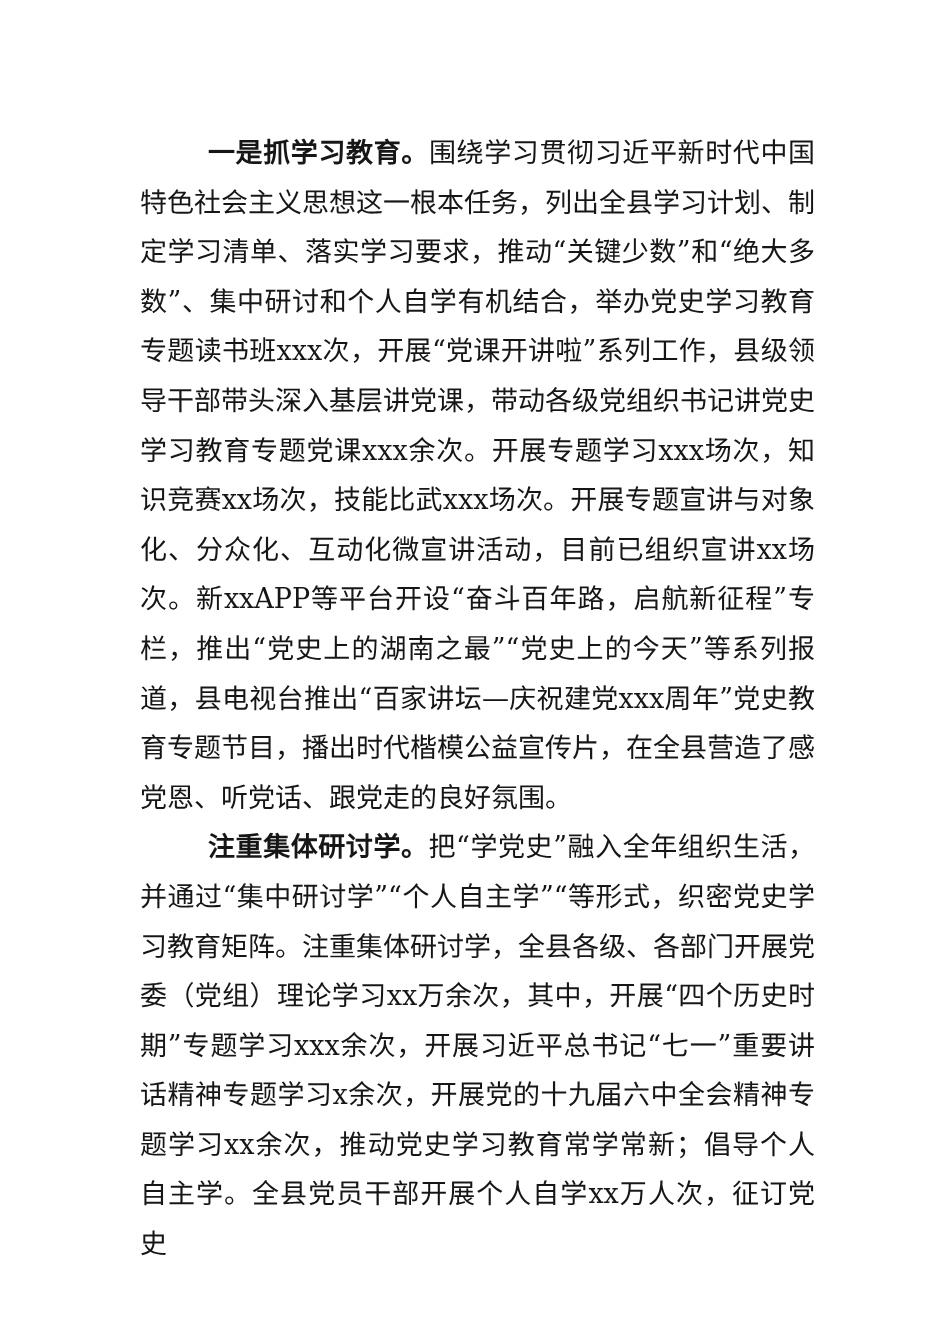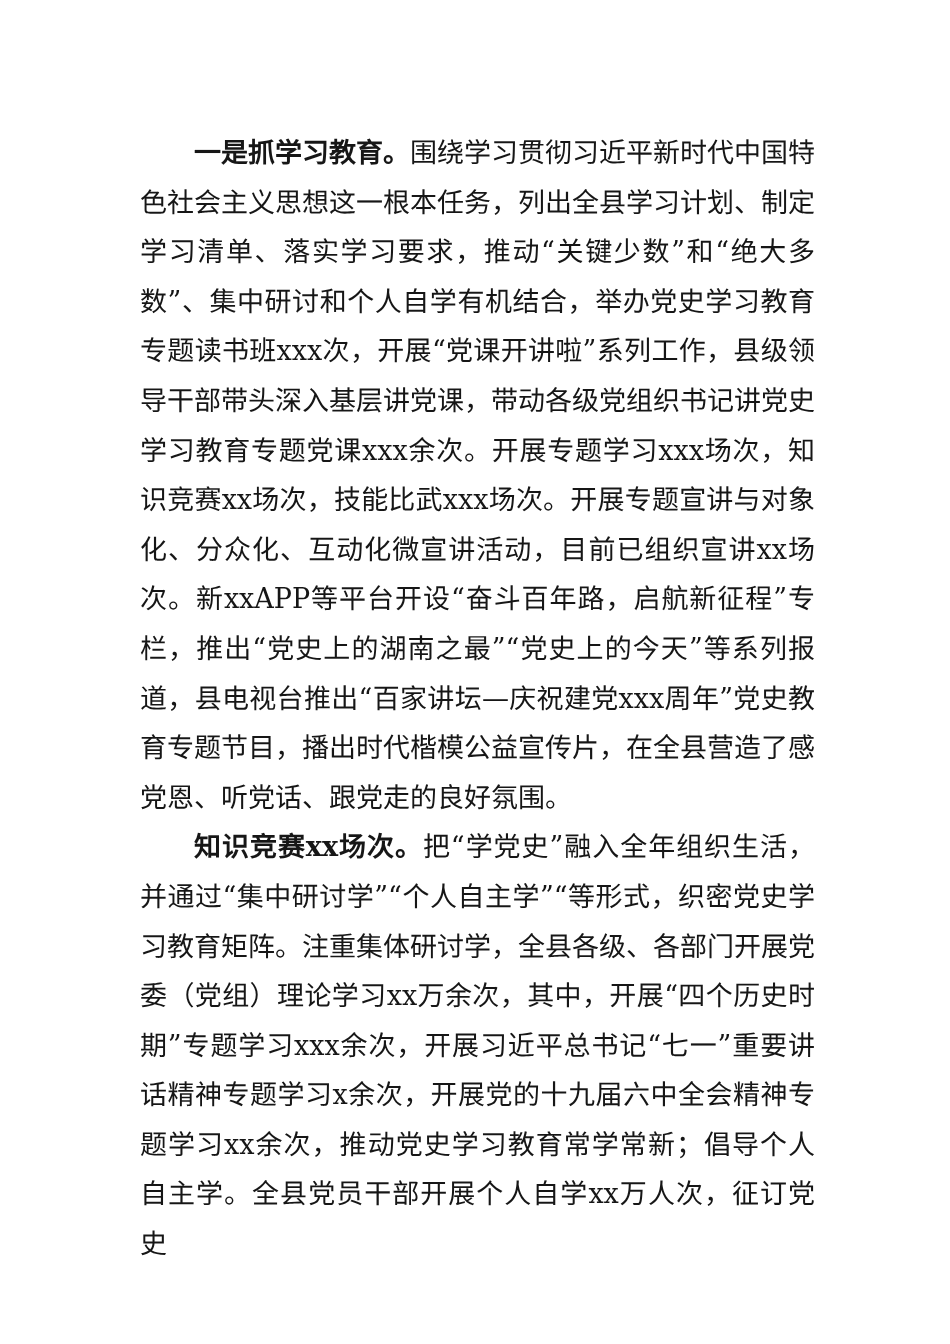--- a/index.html
+++ b/index.html
@@ -25,21 +25,22 @@
     font-size: 27px;
     line-height: 49.6px;
     color: #161616;
     text-align: justify;
     text-justify: inter-ideograph;
     text-indent: 2em;
     word-break: break-all;
   }
   .lead {
     font-weight: bold;
+    margin-left: 14px;
   }
 </style>
 </head>
 <body>
 
 <div class="page">
   <p class="para"><strong class="lead">一是抓学习教育。</strong><span>围绕学习贯彻习近平新时代中国特色社会主义思想这一根本任务，列出全县学习计划、制定学习清单、落实学习要求，推动“关键少数”和“绝大多数”、集中研讨和个人自学有机结合，举办党史学习教育专题读书班xxx次，开展“党课开讲啦”系列工作，县级领导干部带头深入基层讲党课，带动各级党组织书记讲党史学习教育专题党课xxx余次。开展专题学习xxx场次，知识竞赛xx场次，技能比武xxx场次。开展专题宣讲与对象化、分众化、互动化微宣讲活动，目前已组织宣讲xx场次。新xxAPP等平台开设“奋斗百年路，启航新征程”专栏，推出“党史上的湖南之最”“党史上的今天”等系列报道，县电视台推出“百家讲坛—庆祝建党xxx周年”党史教育专题节目，播出时代楷模公益宣传片，在全县营造了感党恩、听党话、跟党走的良好氛围。</span></p>
-  <p class="para"><strong class="lead">知识竞赛xx场次。</strong><span>把“学党史”融入全年组织生活，并通过“集中研讨学”“个人自主学”“等形式，织密党史学习教育矩阵。注重集体研讨学，全县各级、各部门开展党委（党组）理论学习xx万余次，其中，开展“四个历史时期”专题学习xxx余次，开展习近平总书记“七一”重要讲话精神专题学习x余次，开展党的十九届六中全会精神专题学习xx余次，推动党史学习教育常学常新；倡导个人自主学。全县党员干部开展个人自学xx万人次，征订党史</span></p>
+  <p class="para"><strong class="lead">注重集体研讨学。</strong><span>把“学党史”融入全年组织生活，并通过“集中研讨学”“个人自主学”“等形式，织密党史学习教育矩阵。注重集体研讨学，全县各级、各部门开展党委（党组）理论学习xx万余次，其中，开展“四个历史时期”专题学习xxx余次，开展习近平总书记“七一”重要讲话精神专题学习x余次，开展党的十九届六中全会精神专题学习xx余次，推动党史学习教育常学常新；倡导个人自主学。全县党员干部开展个人自学xx万人次，征订党史</span></p>
 </div>
 
 </body></html>

